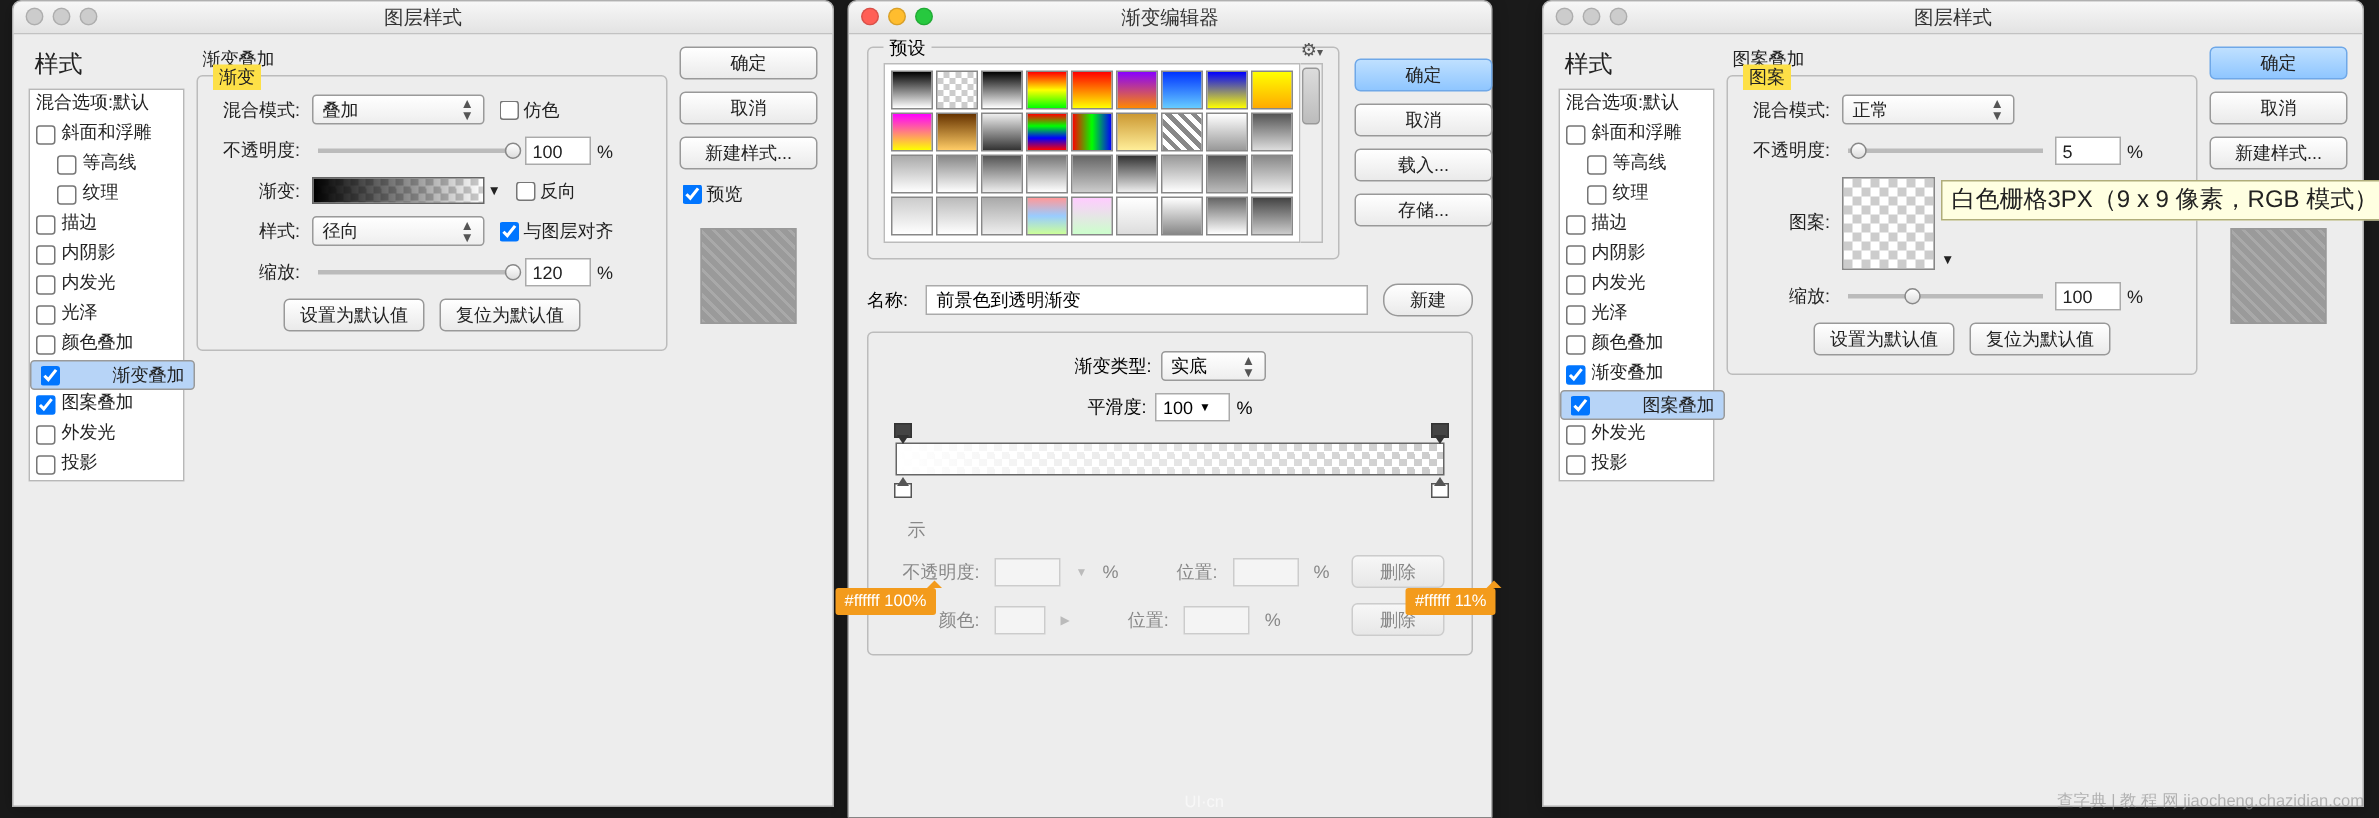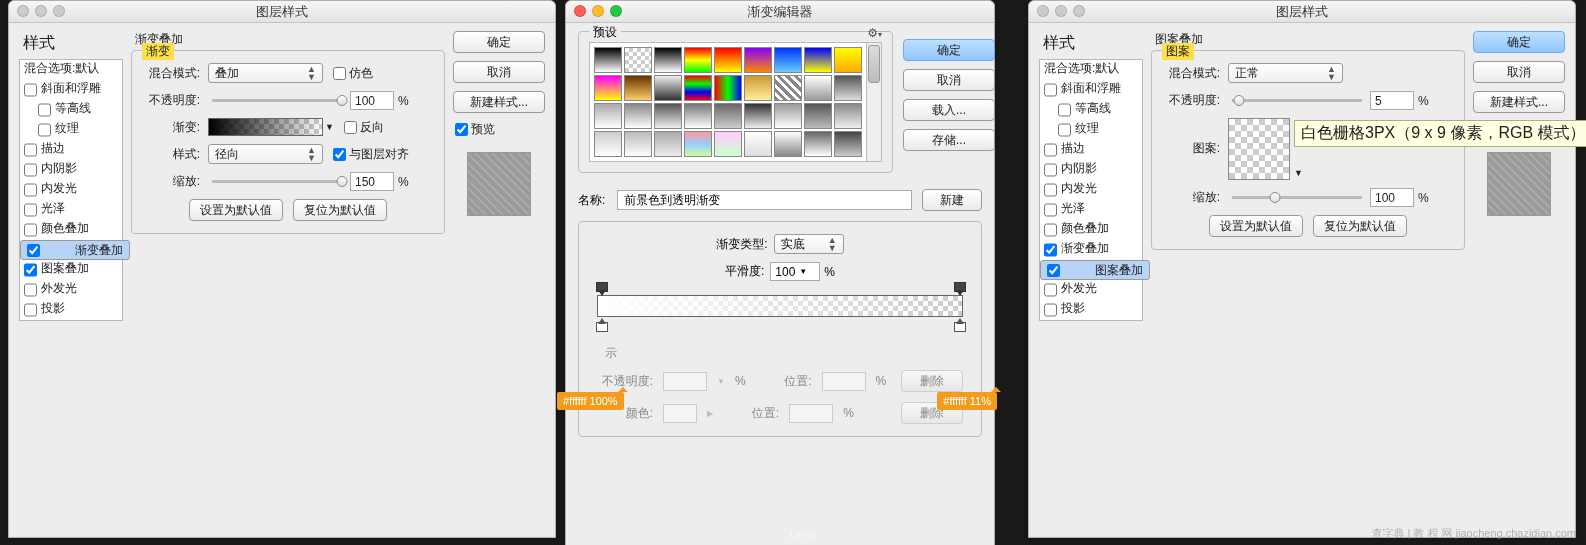--- a/index.html
+++ b/index.html
@@ -201,21 +201,21 @@
           <label class="cb">
               <input type="checkbox" checked="" style="">
               <span>与图层对齐</span>
             </label>
         </div>
         <div class="row">
           <span class="lbl">缩放:</span>
           <div class="slider">
               <div class="knob" style="left:100%"></div>
             </div>
-          <div class="numbox">150</div>
+          <div class="numbox">120</div>
           <span class="unit">%</span>
         </div>
         <div class="btnrow">
           <div class="btn">设置为默认值</div>
           <div class="btn">复位为默认值</div>
         </div>
       </div>
     </div>
     <div class="btncol">
       <div class="btn">确定</div>
@@ -292,21 +292,21 @@
         <div class="btn primary">确定</div>
         <div class="btn">取消</div>
         <div class="btn">载入...</div>
         <div class="btn">存储...</div>
       </div>
     </div>
 
     <div class="row" style="margin-top:16px;">
       <span style="margin-right:6px">名称:</span>
       <div class="namefield">前景色到透明渐变</div>
-      <div class="btn" style="min-width:60px; margin-left:10px;">新建</div>
+      <div class="btn" style="min-width:60px; margin-left:10px;border-radius:10px;">新建</div>
     </div>
 
     <div class="ge-sub">
       <div class="row" style="justify-content:center;">
         <span style="margin-right:6px">渐变类型:</span>
         <div class="sel" style="min-width:70px">
             <span>实底</span>
             <span class="arrows">▲<br>▼</span>
           </div>
       </div>

